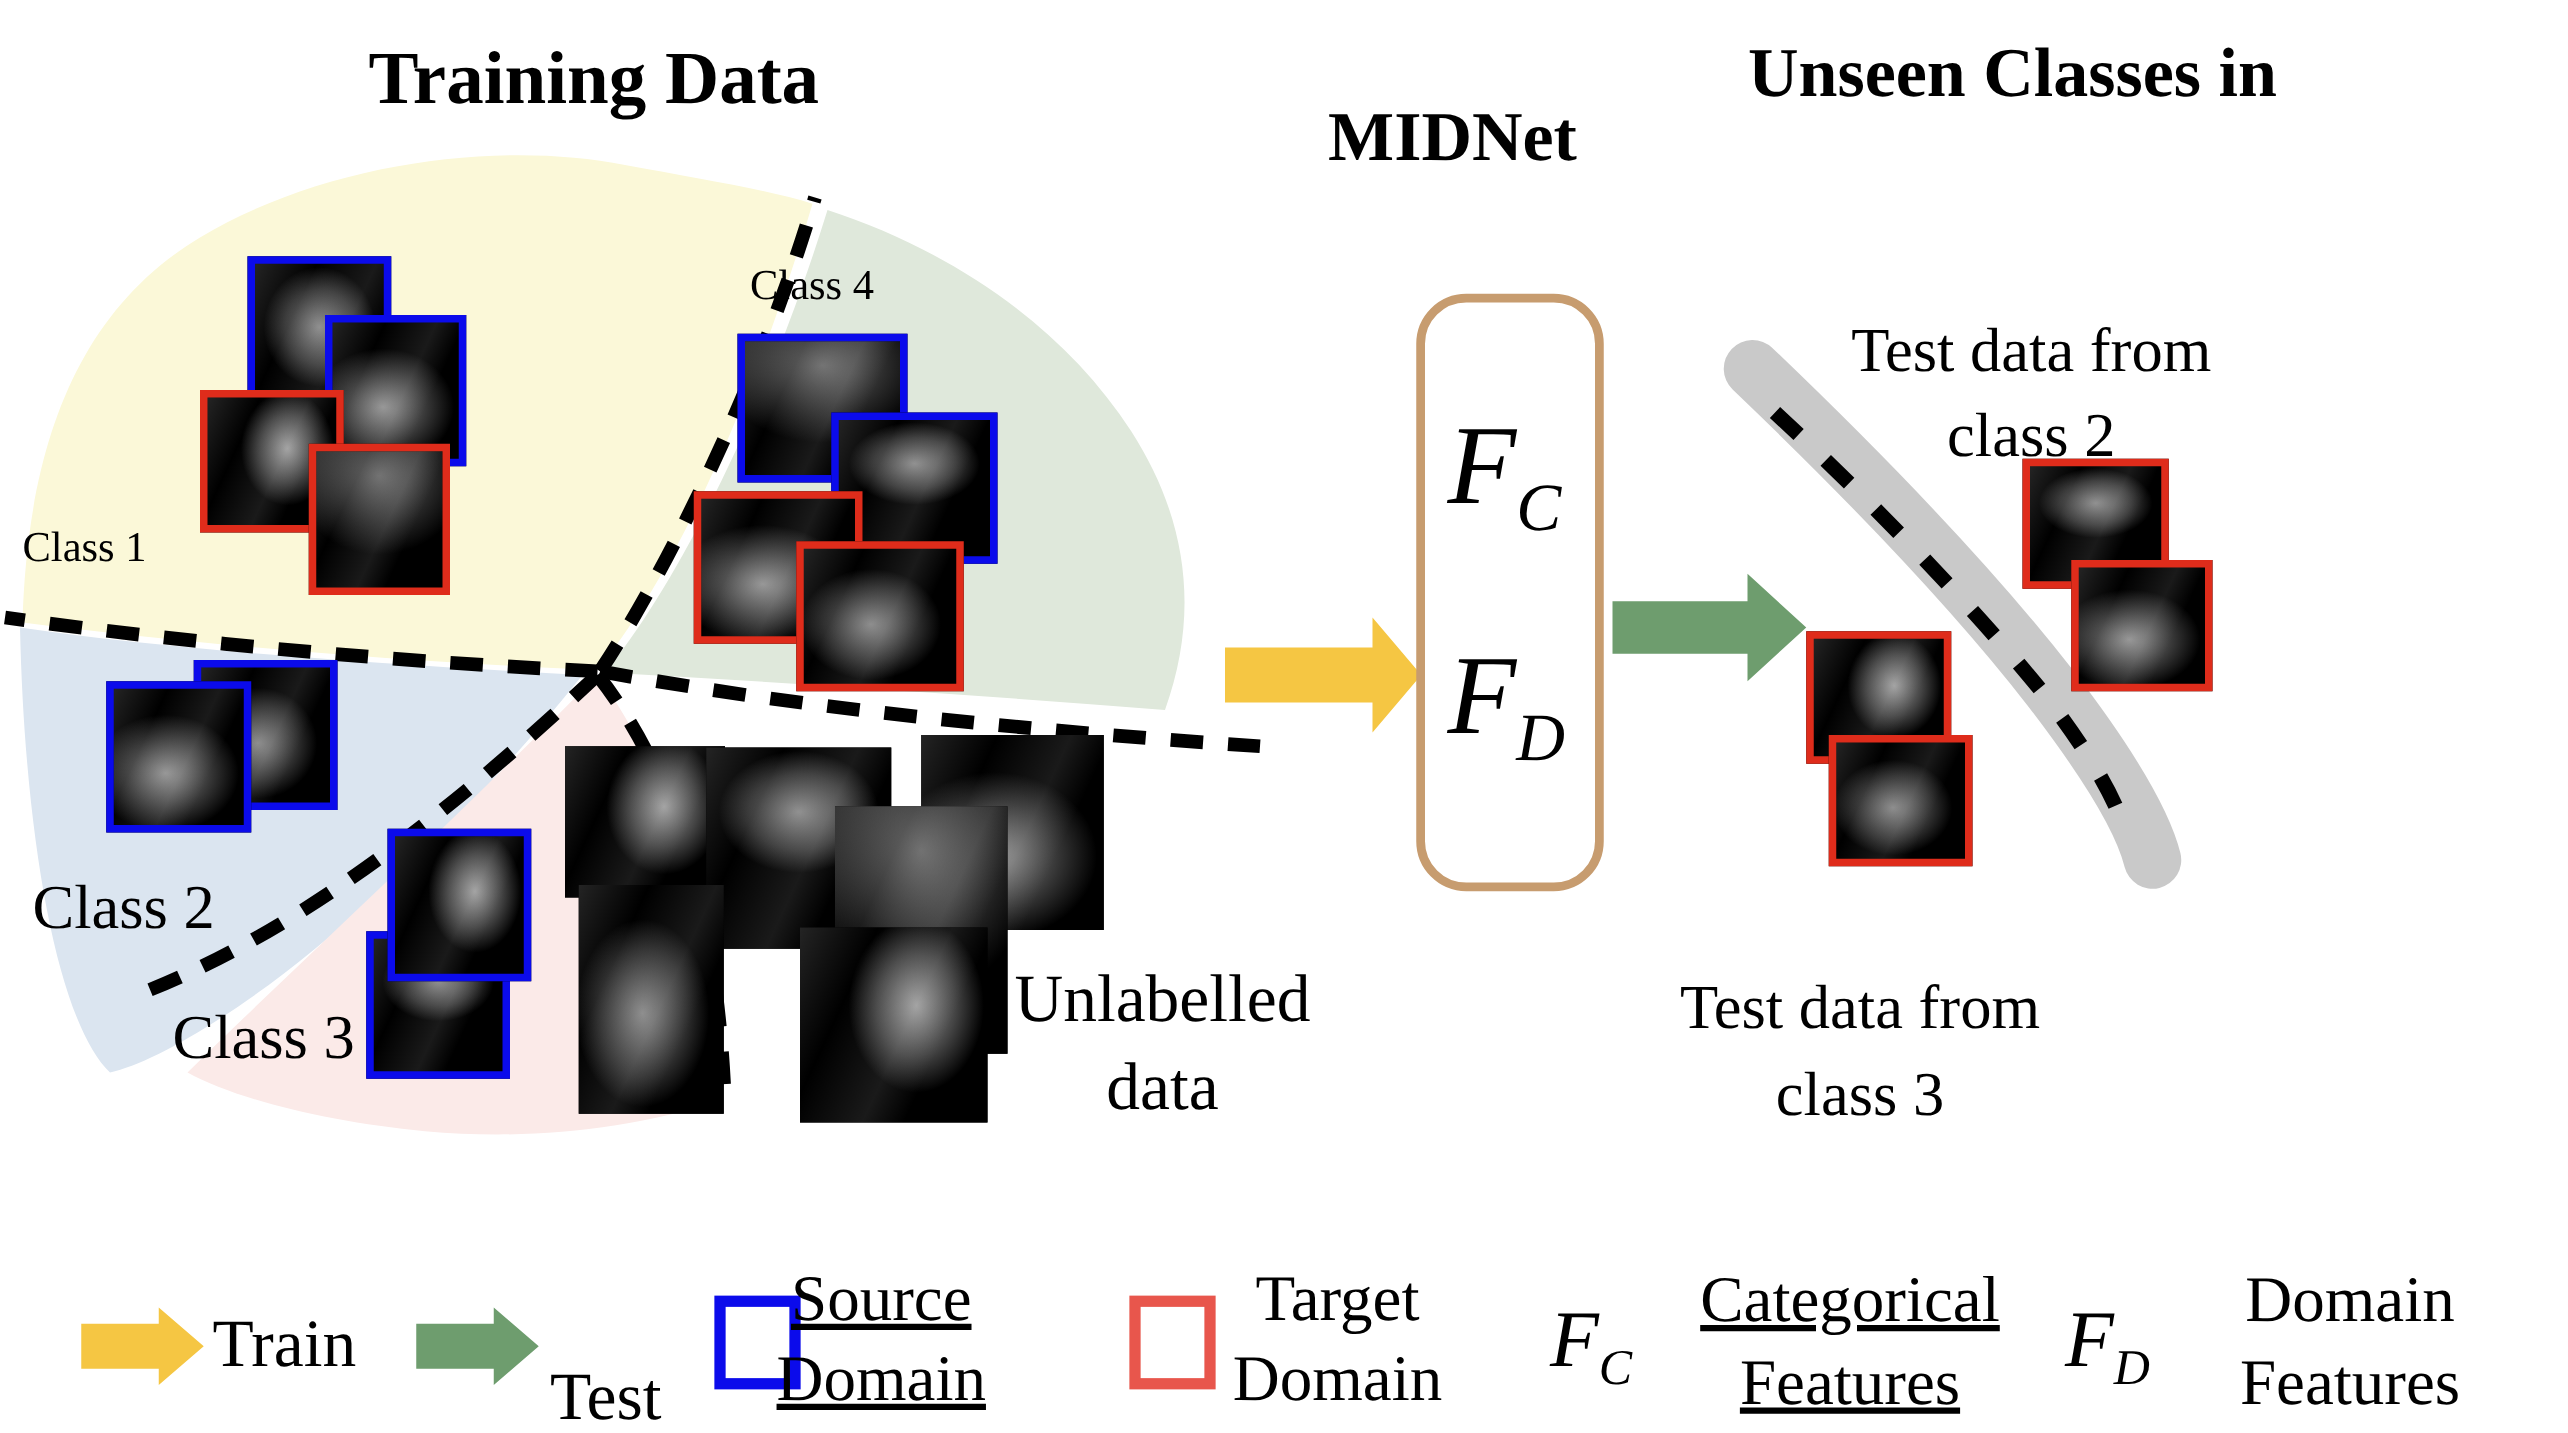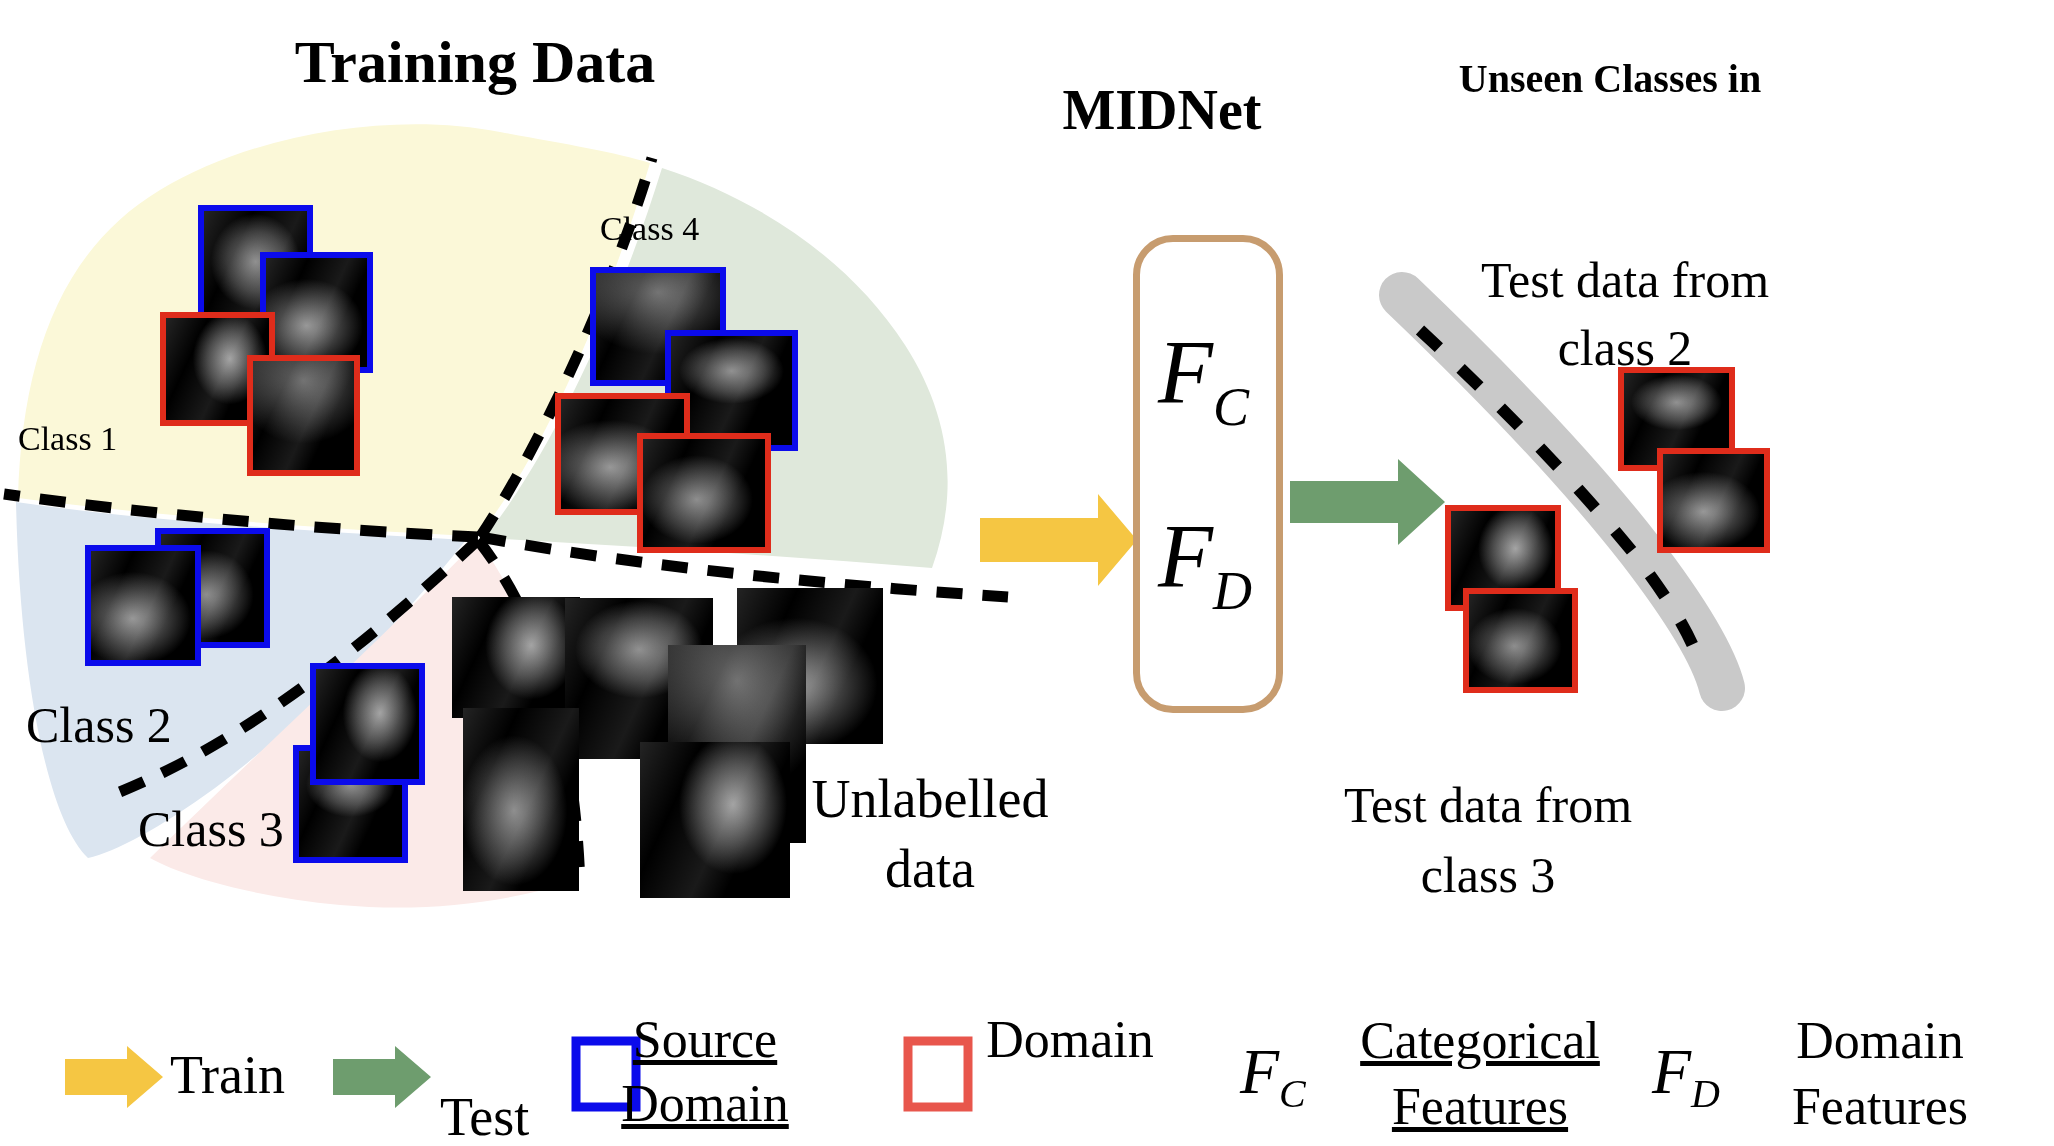--- a/index.html
+++ b/index.html
@@ -96,21 +96,21 @@
   <div class="midnet-box"></div>
   <div class="fsym" style="left:1158px;top:328px;">
     <span class="main">F</span><span class="sub">C</span>
   </div>
   <div class="fsym" style="left:1158px;top:512px;">
     <span class="main">F</span><span class="sub">D</span>
   </div>
 
   <div class="txt bold center" style="left:185px;top:28px;width:580px;font-size:60px;">Training Data</div>
   <div class="txt bold center" style="left:1012px;top:78px;width:300px;font-size:56px;">MIDNet</div>
-  <div class="txt bold center" style="left:1330px;top:39px;width:560px;font-size:40px;line-height:80px;">
+  <div class="txt bold center" style="left:1330px;top:19px;width:560px;font-size:56px;line-height:80px;">
     <div>Unseen Classes in</div>
   </div>
 
   <div class="txt" style="left:18px;top:420px;font-size:34px;text-align:right;">Class 1</div>
   <div class="txt" style="left:26px;top:696px;font-size:50px;">Class 2</div>
   <div class="txt" style="left:138px;top:800px;font-size:50px;">Class 3</div>
   <div class="txt" style="left:600px;top:210px;font-size:34px;">Class 4</div>
 
   <div class="txt center" style="left:780px;top:764px;width:300px;font-size:54px;line-height:70px;">
     <div>Unlabelled</div>
@@ -126,20 +126,21 @@
     <div>class 3</div>
   </div>
 
   <div class="txt" style="left:170px;top:1044px;font-size:54px;">Train</div>
   <div class="txt" style="left:440px;top:1046px;font-size:54px;margin-top:40px;">Test</div>
   <div class="txt center" style="left:620px;top:1008px;width:170px;font-size:52px;line-height:64px;text-decoration:underline;">
     <div>Source</div>
     <div>Domain</div>
   </div>
   <div class="txt center" style="left:985px;top:1008px;width:170px;font-size:52px;line-height:64px;">
+    <div>Target</div>
     <div>Domain</div>
   </div>
   <div class="fsym fsym-legend" style="left:1240px;top:1040px;">
     <span class="main">F</span><span class="sub">C</span>
   </div>
   <div class="txt center" style="left:1330px;top:1008px;width:300px;font-size:52px;line-height:66px;text-decoration:underline;">
     <div>Categorical</div>
     <div>Features</div>
   </div>
   <div class="fsym fsym-legend" style="left:1652px;top:1040px;">

